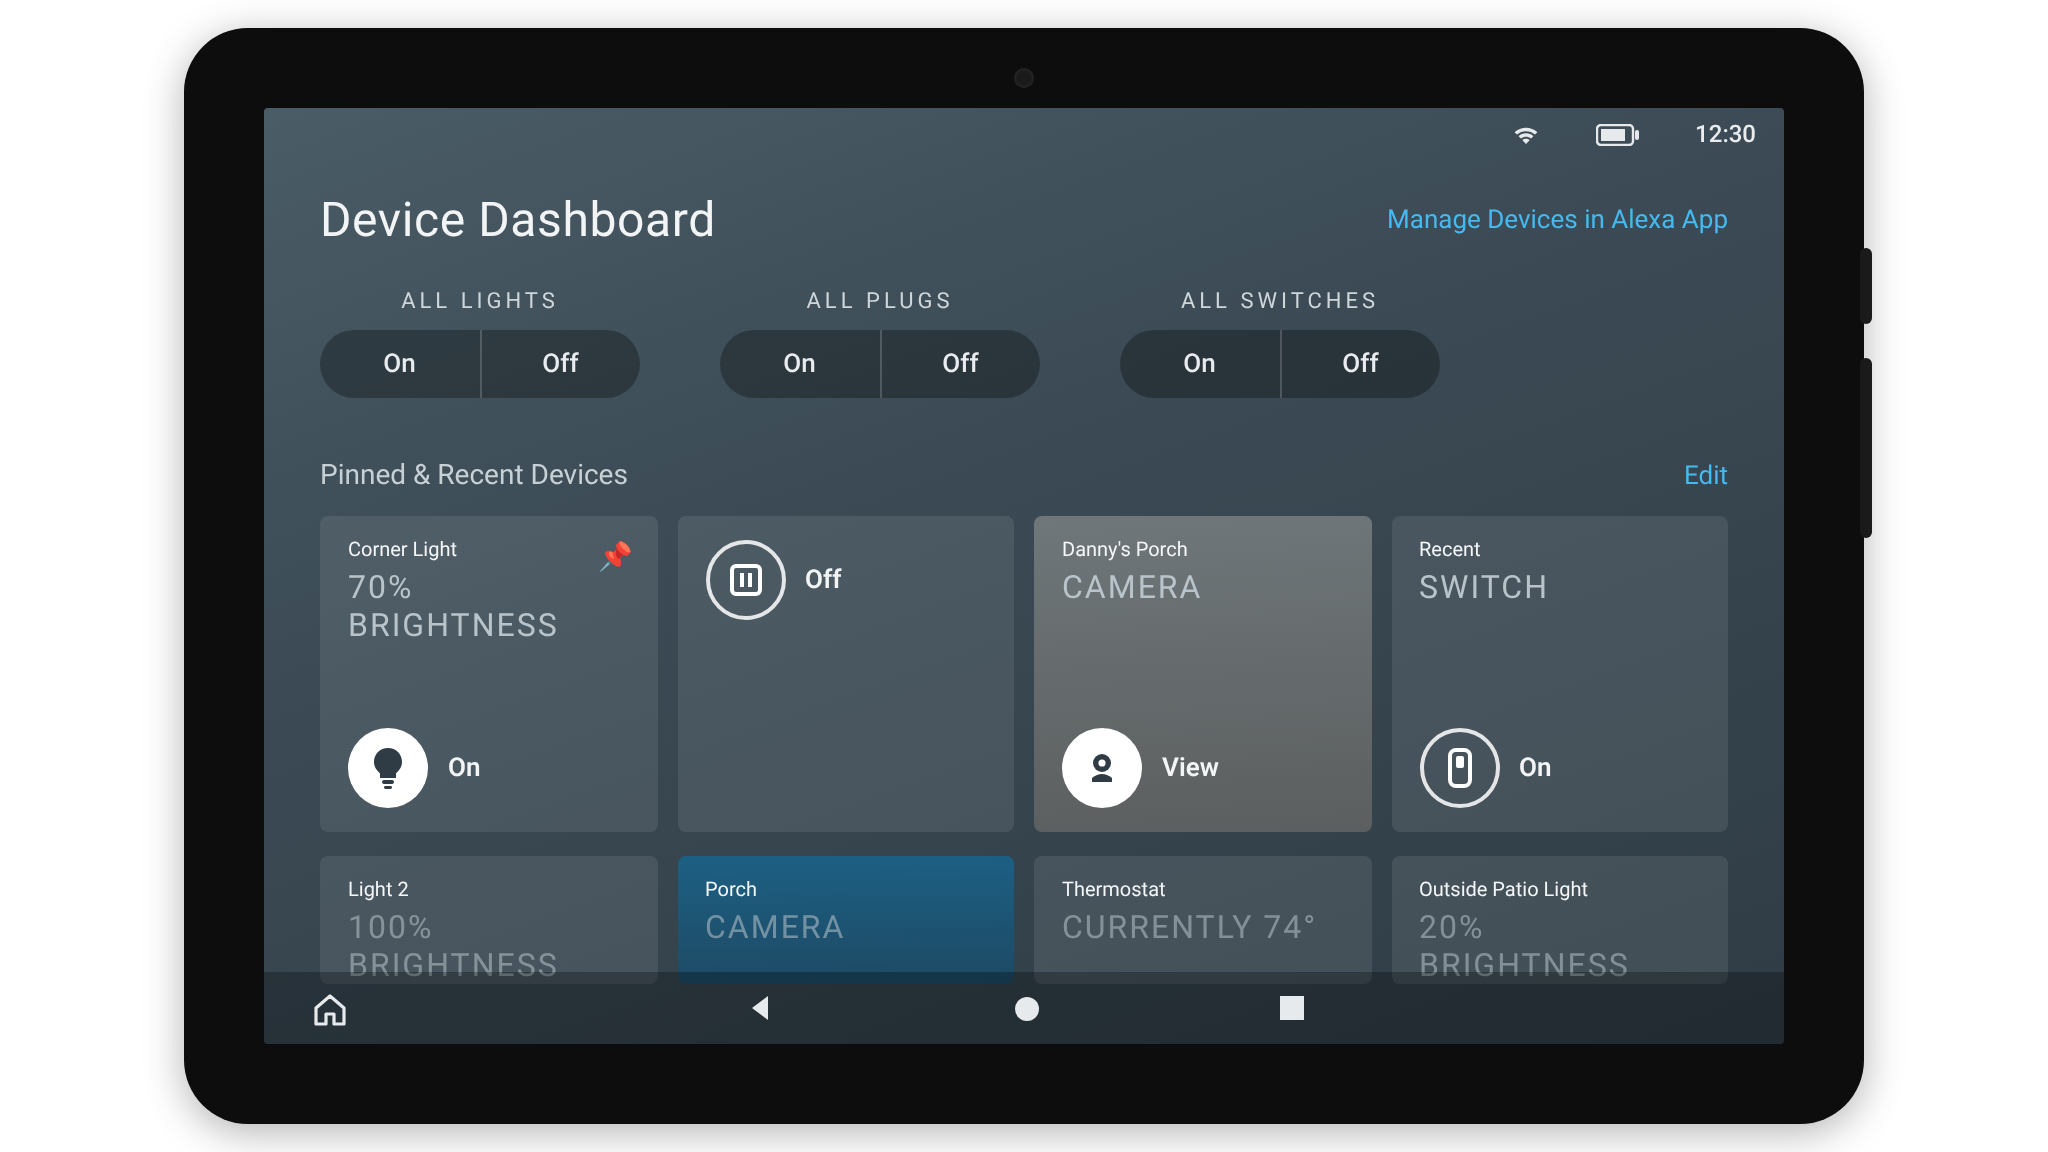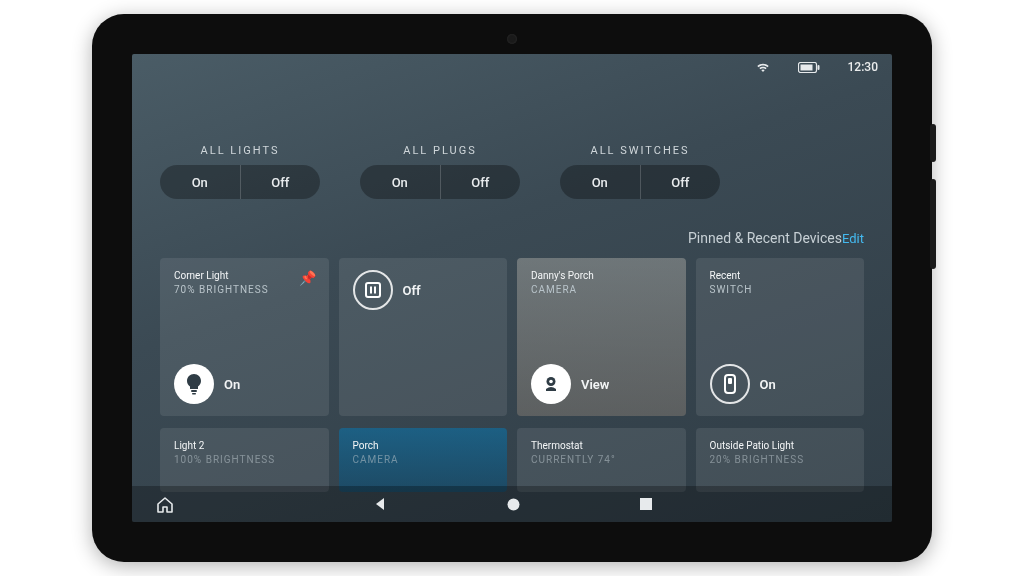--- a/index.html
+++ b/index.html
@@ -53,40 +53,40 @@
     background: rgba(0,0,0,0.30); overflow:hidden;
   }
   .segmented div {
     flex:1; display:flex; align-items:center; justify-content:center;
     font-size:13px; color:#e9ecee; font-weight:500;
   }
   .segmented div:first-child { border-right:1px solid rgba(255,255,255,0.18); }
 
   .section-head {
     position:absolute; left:28px; right:28px; top:176px;
-    display:flex; justify-content:flex-end; align-items:center;
+    display:flex; justify-content:space-between; align-items:center;
   }
   .section-title { font-size:14px; color:#c7d0d5; font-weight:400; }
 
   .cards {
     position:absolute; left:28px; right:28px; top:204px;
     display:grid; grid-template-columns: repeat(4, 1fr); gap:10px;
   }
   .card {
     height:158px; border-radius:4px; padding:12px 14px;
     background: rgba(255,255,255,0.09);
     display:flex; flex-direction:column; justify-content:space-between;
     position:relative;
   }
   .card.accent { background: linear-gradient(180deg, rgba(15,110,160,0.65), rgba(10,80,120,0.55)); }
   .card.camera-card {
     background: linear-gradient(180deg, rgba(210,205,195,0.35), rgba(140,130,120,0.45));
   }
   .card-title { font-size:10px; font-weight:400; color:#f4f6f7; }
-  .card-sub { font-size:10px; letter-spacing:1px; color:#b9c4ca; margin-top:3px; text-transform:uppercase; }
+  .card-sub { font-size:16px; letter-spacing:1px; color:#b9c4ca; margin-top:3px; text-transform:uppercase; }
   .card-action { display:flex; align-items:center; gap:10px; }
   .card-action .circle {
     width:40px; height:40px; border-radius:50%; background:#fff;
     display:flex; align-items:center; justify-content:center;
   }
   .card-action .circle.outline { background:transparent; border:2px solid rgba(255,255,255,0.85); }
   .card-action-label { font-size:13px; font-weight:600; color:#f2f4f5; }
   .pin { position:absolute; top:12px; right:12px; color:#ffd966; font-size:14px; }
 
   .row2 .card { height:64px; }
@@ -119,20 +119,24 @@
       <span class="sb-icon">
         <svg width="22" height="11" viewBox="0 0 22 11">
             <rect x="0.5" y="0.5" width="18" height="10" rx="2" fill="none" stroke="#e7eaec" stroke-width="1.2"></rect>
             <rect x="2.5" y="2.5" width="12" height="6" fill="#e7eaec"></rect>
             <rect x="19.5" y="3" width="2" height="5" rx="1" fill="#e7eaec"></rect>
           </svg>
       </span>
       <span>12:30</span>
     </div>
 
+    <div class="header">
+      <div class="title">Device Dashboard</div>
+      <a class="link">Manage Devices in Alexa App</a>
+    </div>
 
     <div class="groups">
       <div class="group">
         <div class="group-label">ALL LIGHTS</div>
         <div class="segmented">
           <div>On</div>
           <div>Off</div>
         </div>
       </div>
       <div class="group">

